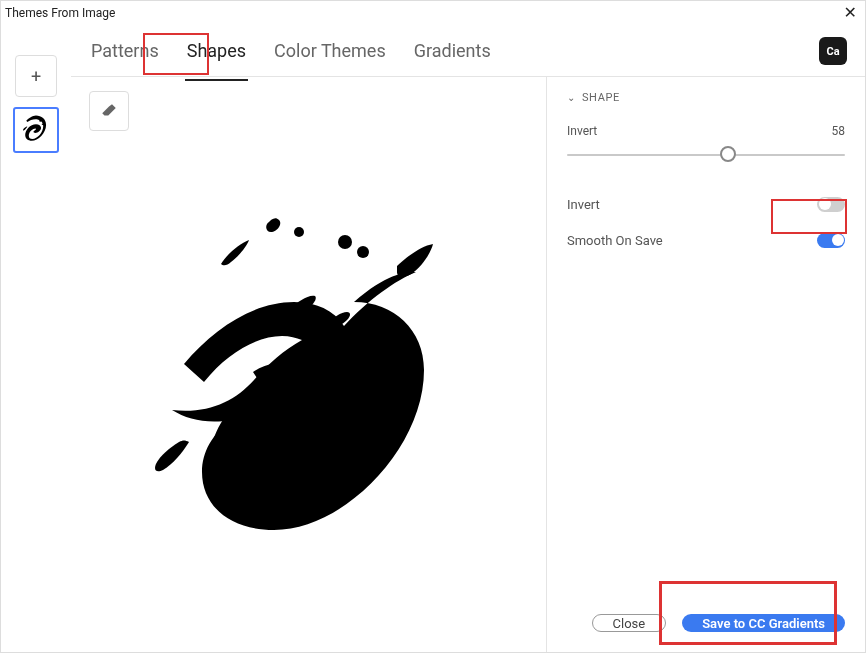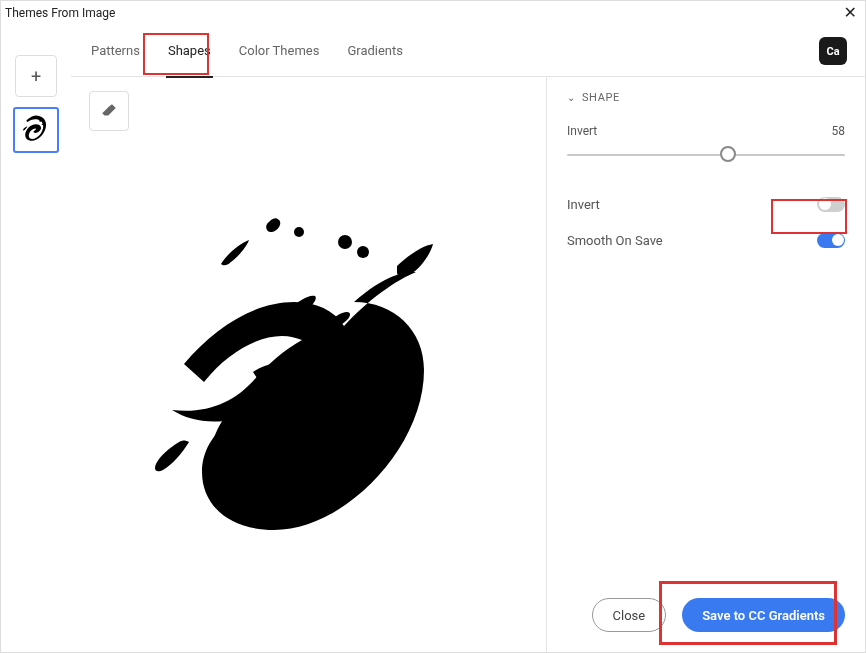--- a/index.html
+++ b/index.html
@@ -11,21 +11,21 @@
   .main-area { display: flex; height: calc(100% - 24px); }
 
   .left-rail { width: 70px; padding: 30px 12px; display: flex; flex-direction: column; gap: 10px; align-items: center; }
   .add-tile { width: 42px; height: 42px; border: 1px solid #ddd; border-radius: 4px; display:flex; align-items:center; justify-content:center; font-size:18px; color:#555; cursor:pointer; }
   .thumb { width: 46px; height: 46px; border: 2px solid #4a7dff; border-radius: 3px; display:flex; align-items:center; justify-content:center; }
   .thumb svg { width: 36px; height: 36px; }
 
   .content { flex: 1; display:flex; flex-direction: column; }
 
   .tabs-row { height: 52px; display:flex; align-items:center; padding: 0 18px; gap: 24px; border-bottom: 1px solid #e4e4e4; position: relative; }
-  .tab { font-size: 13px; color: #666; padding: 6px 2px; cursor: pointer; position: relative; }
+  .tab { font-size: 18px; color: #666; padding: 6px 2px; cursor: pointer; position: relative; }
   .tab.active { color: #222; }
   .tab.active::after { content:""; position:absolute; left:0; right:0; bottom:-14px; height:2px; background:#222; }
   .highlight-shapes { position:absolute; border: 2px solid #d33; pointer-events:none; }
   .ca-badge { position:absolute; right:18px; top:12px; width:28px; height:28px; border-radius:6px; background:#1a1a1a; color:#fff; font-weight:700; font-size:11px; display:flex; align-items:center; justify-content:center; cursor:pointer; }
 
   .workspace { flex:1; display:flex; }
 
   .canvas-col { flex: 1; display:flex; flex-direction:column; border-right: 1px solid #e4e4e4; }
   .eraser-tool { width: 40px; height: 40px; border: 1px solid #ddd; border-radius:4px; margin: 14px 0 0 18px; display:flex; align-items:center; justify-content:center; cursor:pointer; }
   .preview-stage { flex:1; display:flex; align-items:center; justify-content:center; }
@@ -44,21 +44,21 @@
   .toggle { width:28px; height:15px; border-radius:10px; position:relative; cursor:pointer; }
   .toggle.off { background:#cfcfcf; }
   .toggle.on  { background:#3a7af0; }
   .toggle .dot { position:absolute; width:12px; height:12px; background:#fff; border-radius:50%; top:1.5px; }
   .toggle.off .dot { left:1.5px; }
   .toggle.on  .dot { right:1.5px; }
 
   .hl-smooth { position:absolute; border:2px solid #d33; pointer-events:none; }
 
   .footer { position:absolute; right:20px; bottom:20px; display:flex; gap:16px; align-items:center; }
-  .btn { height:34px; padding: 0 20px; border-radius:20px; font-size:13px; display:flex; align-items:center; cursor:pointer; }
+  .btn { height:18px; padding: 0 20px; border-radius:20px; font-size:13px; display:flex; align-items:center; cursor:pointer; }
   .btn-close { border:1px solid #999; color:#444; background:#fff; }
   .btn-save  { background:#3a7af0; color:#fff; font-weight:600; border:none; }
   .hl-save { position:absolute; border:3px solid #d33; pointer-events:none; }
 
 </style>
 </head>
 <body>
 
 <div class="titlebar">
   <span>Themes From Image</span>

